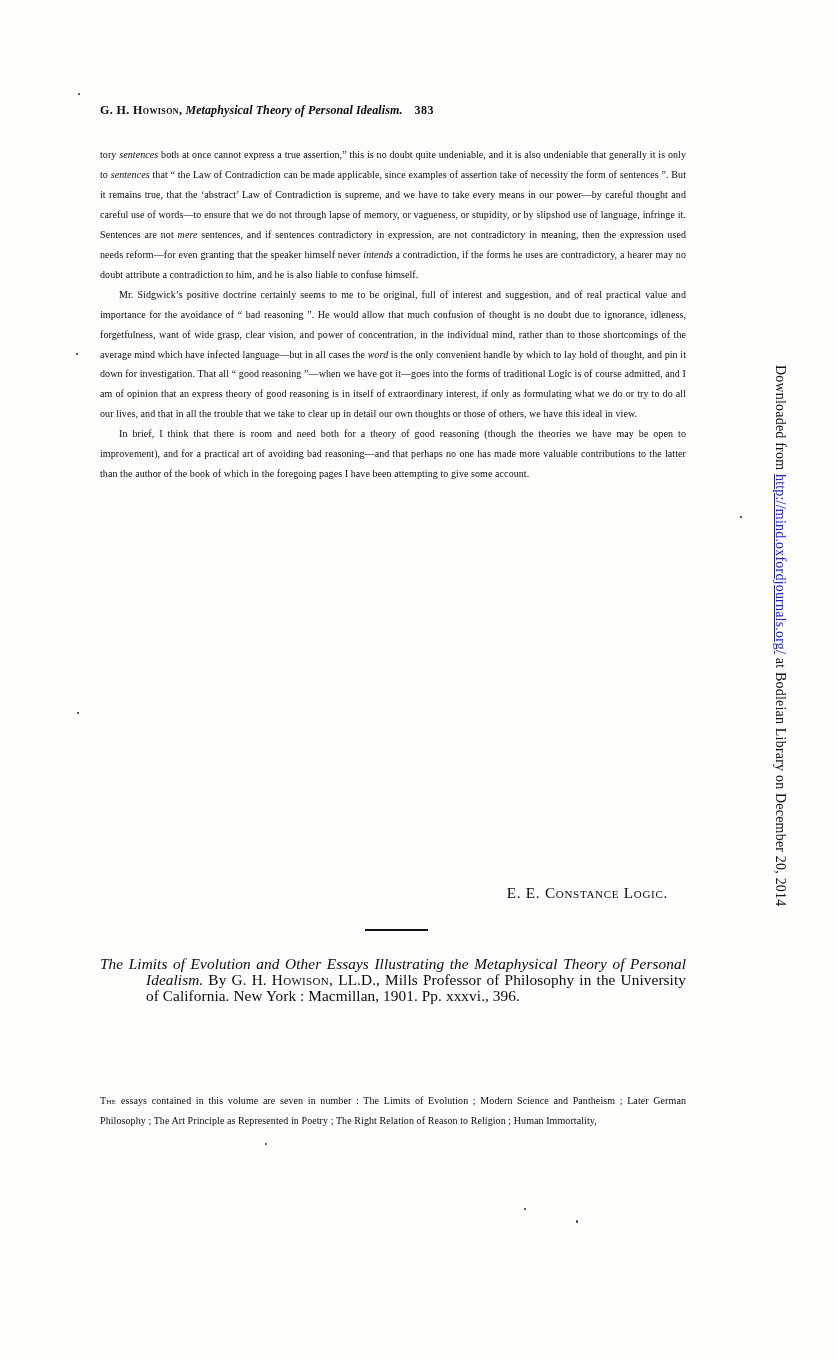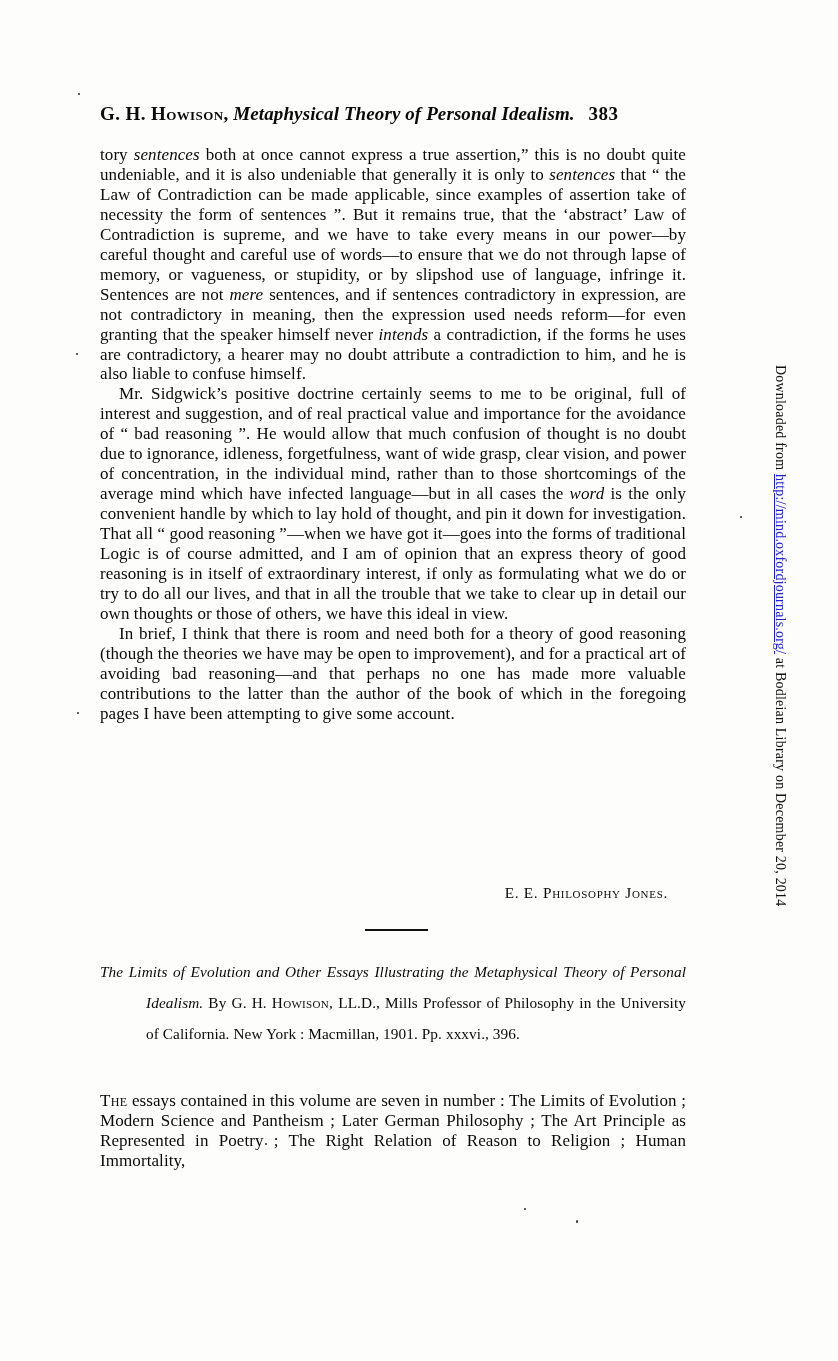--- a/index.html
+++ b/index.html
@@ -17,21 +17,21 @@
     font-family: "Liberation Serif", "DejaVu Serif", serif;
     color: #0a0a0a;
   }
 
   
   .running-head {
     position: absolute;
     left: 100px;
     top: 103px;
     width: 590px;
-    font-size: 19px;
+    font-size: 12px;
     line-height: 1.2;
     white-space: nowrap;
   }
   .running-head .smallcaps {
     font-variant: small-caps;
     letter-spacing: 0.4px;
     font-weight: 600;
   }
   .running-head .title-it {
     font-style: italic;
@@ -47,21 +47,21 @@
   
   .textblock {
     position: absolute;
     left: 100px;
     top: 145px;
     width: 586px;
   }
 
   p.body {
     margin: 0;
-    font-size: 17px;
+    font-size: 10px;
     line-height: 19.95px;
     text-align: justify;
     text-justify: inter-word;
     letter-spacing: 0.08px;
     -webkit-font-smoothing: none;
   }
   p.body.indent {
     text-indent: 19px;
     font-family: Liberation Serif, serif;
   }
@@ -97,21 +97,21 @@
     background: #111111;
   }
 
   
   .citation {
     position: absolute;
     left: 100px;
     top: 956px;
     width: 586px;
     font-size: 15.3px;
-    line-height: 31px;
+    line-height: 16px;
     text-align: justify;
     padding-left: 46px;
     text-indent: -46px;
     box-sizing: border-box;
     letter-spacing: 0.08px;
   }
   .citation i {
     font-style: italic;
   }
   .citation .sc {
@@ -166,21 +166,21 @@
 
   <div class="textblock">
 
     <p class="body"><span>tory </span><i>sentences</i><span> both at once cannot express a true assertion,” this is no doubt quite undeniable, and it is also undeniable that generally it is only to </span><i>sentences</i><span> that “ the Law of Contradiction can be made applicable, since examples of assertion take of necessity the form of sentences ”. But it remains true, that the ‘abstract’ Law of Contradiction is supreme, and we have to take every means in our power—by careful thought and careful use of words—to ensure that we do not through lapse of memory, or vagueness, or stupidity, or by slipshod use of language, infringe it. Sentences are not </span><i>mere</i><span> sentences, and if sentences contradictory in expression, are not contradictory in meaning, then the expression used needs reform—for even granting that the speaker himself never </span><i>intends</i><span> a contradiction, if the forms he uses are contradictory, a hearer may no doubt attribute a contradiction to him, and he is also liable to confuse himself.</span></p>
 
     <p class="body indent"><span>Mr. Sidgwick’s positive doctrine certainly seems to me to be original, full of interest and suggestion, and of real practical value and importance for the avoidance of “ bad reasoning ”. He would allow that much confusion of thought is no doubt due to ignorance, idleness, forgetfulness, want of wide grasp, clear vision, and power of concentration, in the individual mind, rather than to those shortcomings of the average mind which have infected language—but in all cases the </span><i>word</i><span> is the only convenient handle by which to lay hold of thought, and pin it down for investigation. That all “ good reasoning ”—when we have got it—goes into the forms of traditional Logic is of course admitted, and I am of opinion that an express theory of good reasoning is in itself of extraordinary interest, if only as formulating what we do or try to do all our lives, and that in all the trouble that we take to clear up in detail our own thoughts or those of others, we have this ideal in view.</span></p>
 
     <p class="body indent">In brief, I think that there is room and need both for a theory of good reasoning (though the theories we have may be open to improvement), and for a practical art of avoiding bad reasoning—and that perhaps no one has made more valuable contributions to the latter than the author of the book of which in the foregoing pages I have been attempting to give some account.</p>
   </div>
 
-  <div class="signature">E. E. Philosophy Jones.</div>
+  <div class="signature">E. E. Constance Logic.</div>
 
   <div class="divider"></div>
 
   <div class="citation"><i>The Limits of Evolution and Other Essays Illustrating the Metaphysical Theory of Personal Idealism.</i><span> By G. H. </span><span class="sc">Howison,</span><span> LL.D., Mills Professor of Philosophy in the University of California. New York : Macmillan, 1901. Pp. xxxvi., 396.</span></div>
 
   <div class="tail">
     <p class="body"><span class="sc">The</span><span> essays contained in this volume are seven in number : The Limits of Evolution ; Modern Science and Pantheism ; Later German Philosophy ; The Art Principle as Represented in Poetry ; The Right Relation of Reason to Religion ; Human Immortality,</span></p>
   </div>
 
   <div class="stamp"><span>Downloaded from </span><span class="url">http://mind.oxfordjournals.org/</span><span> at Bodleian Library on December 20, 2014</span></div>

